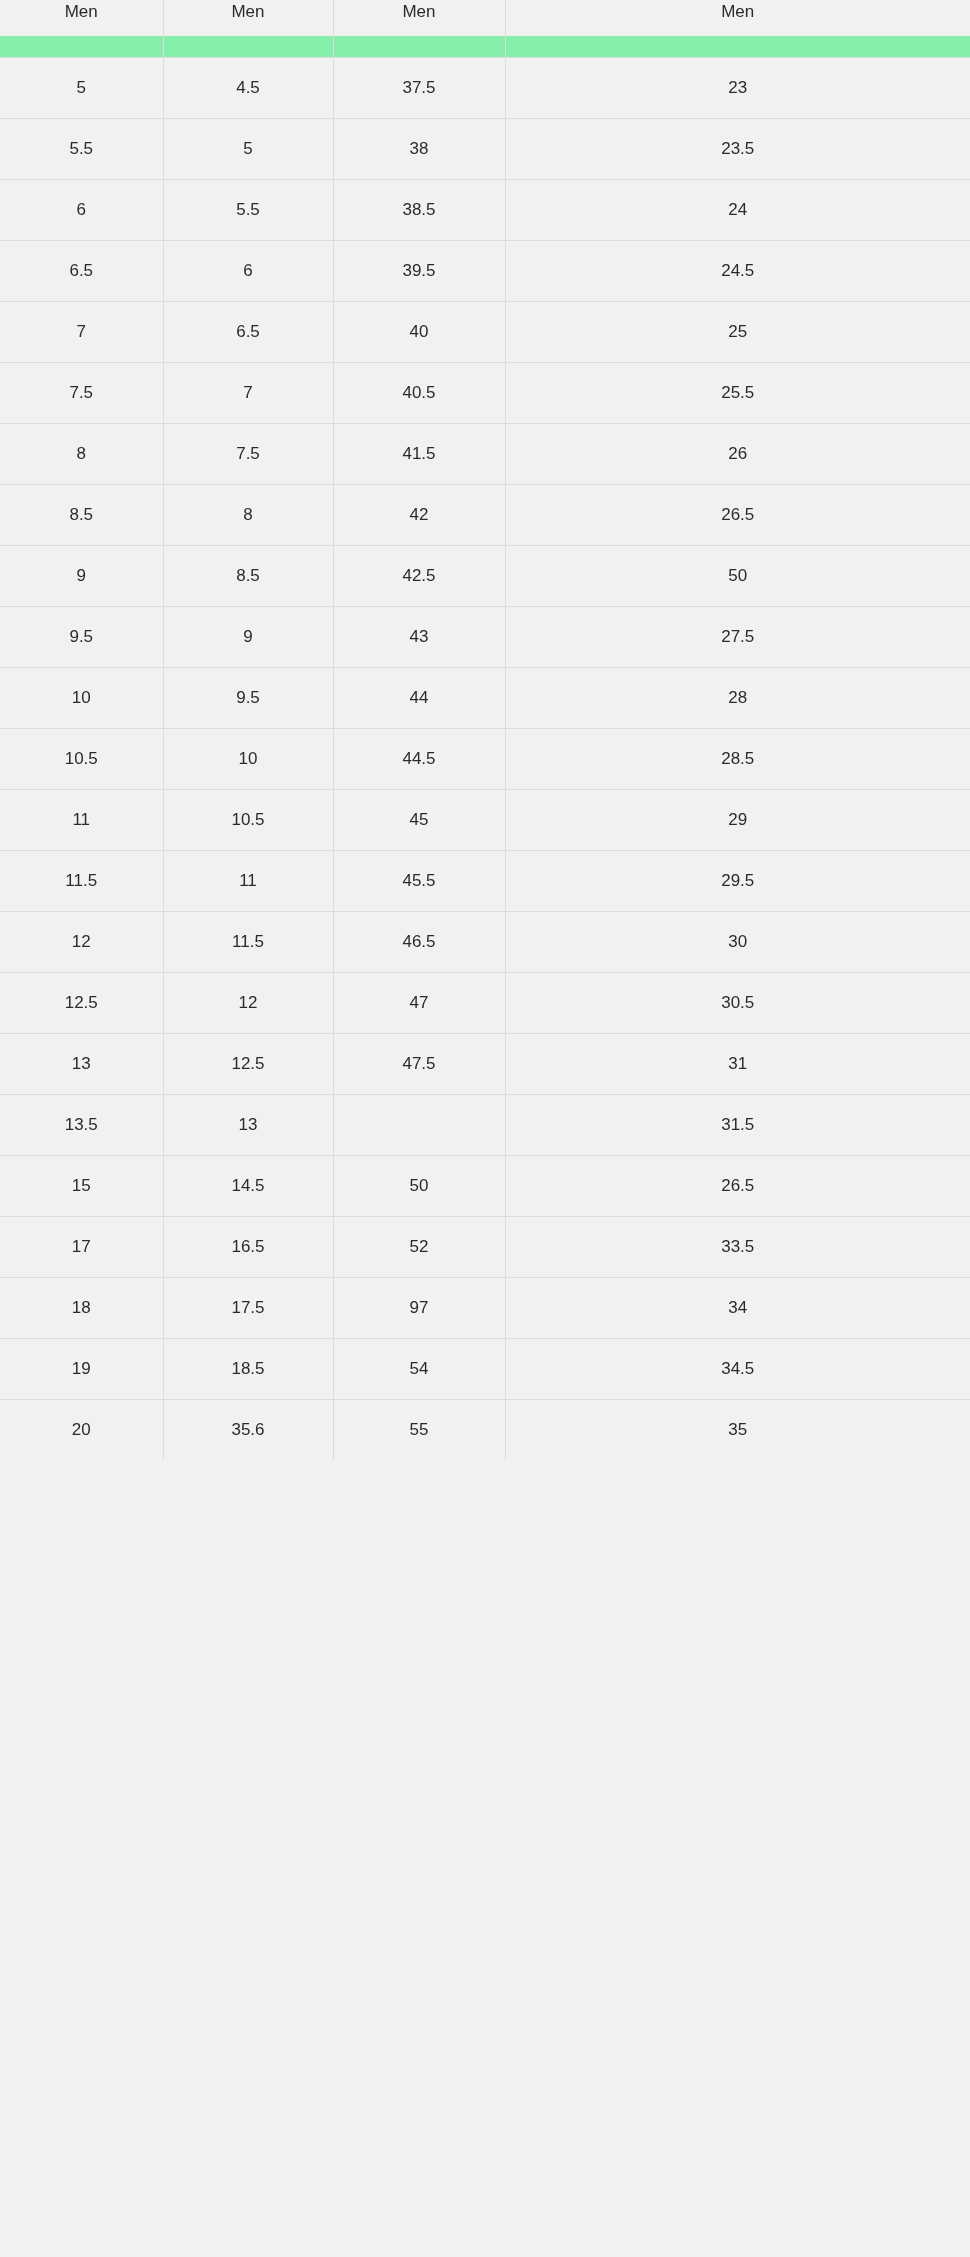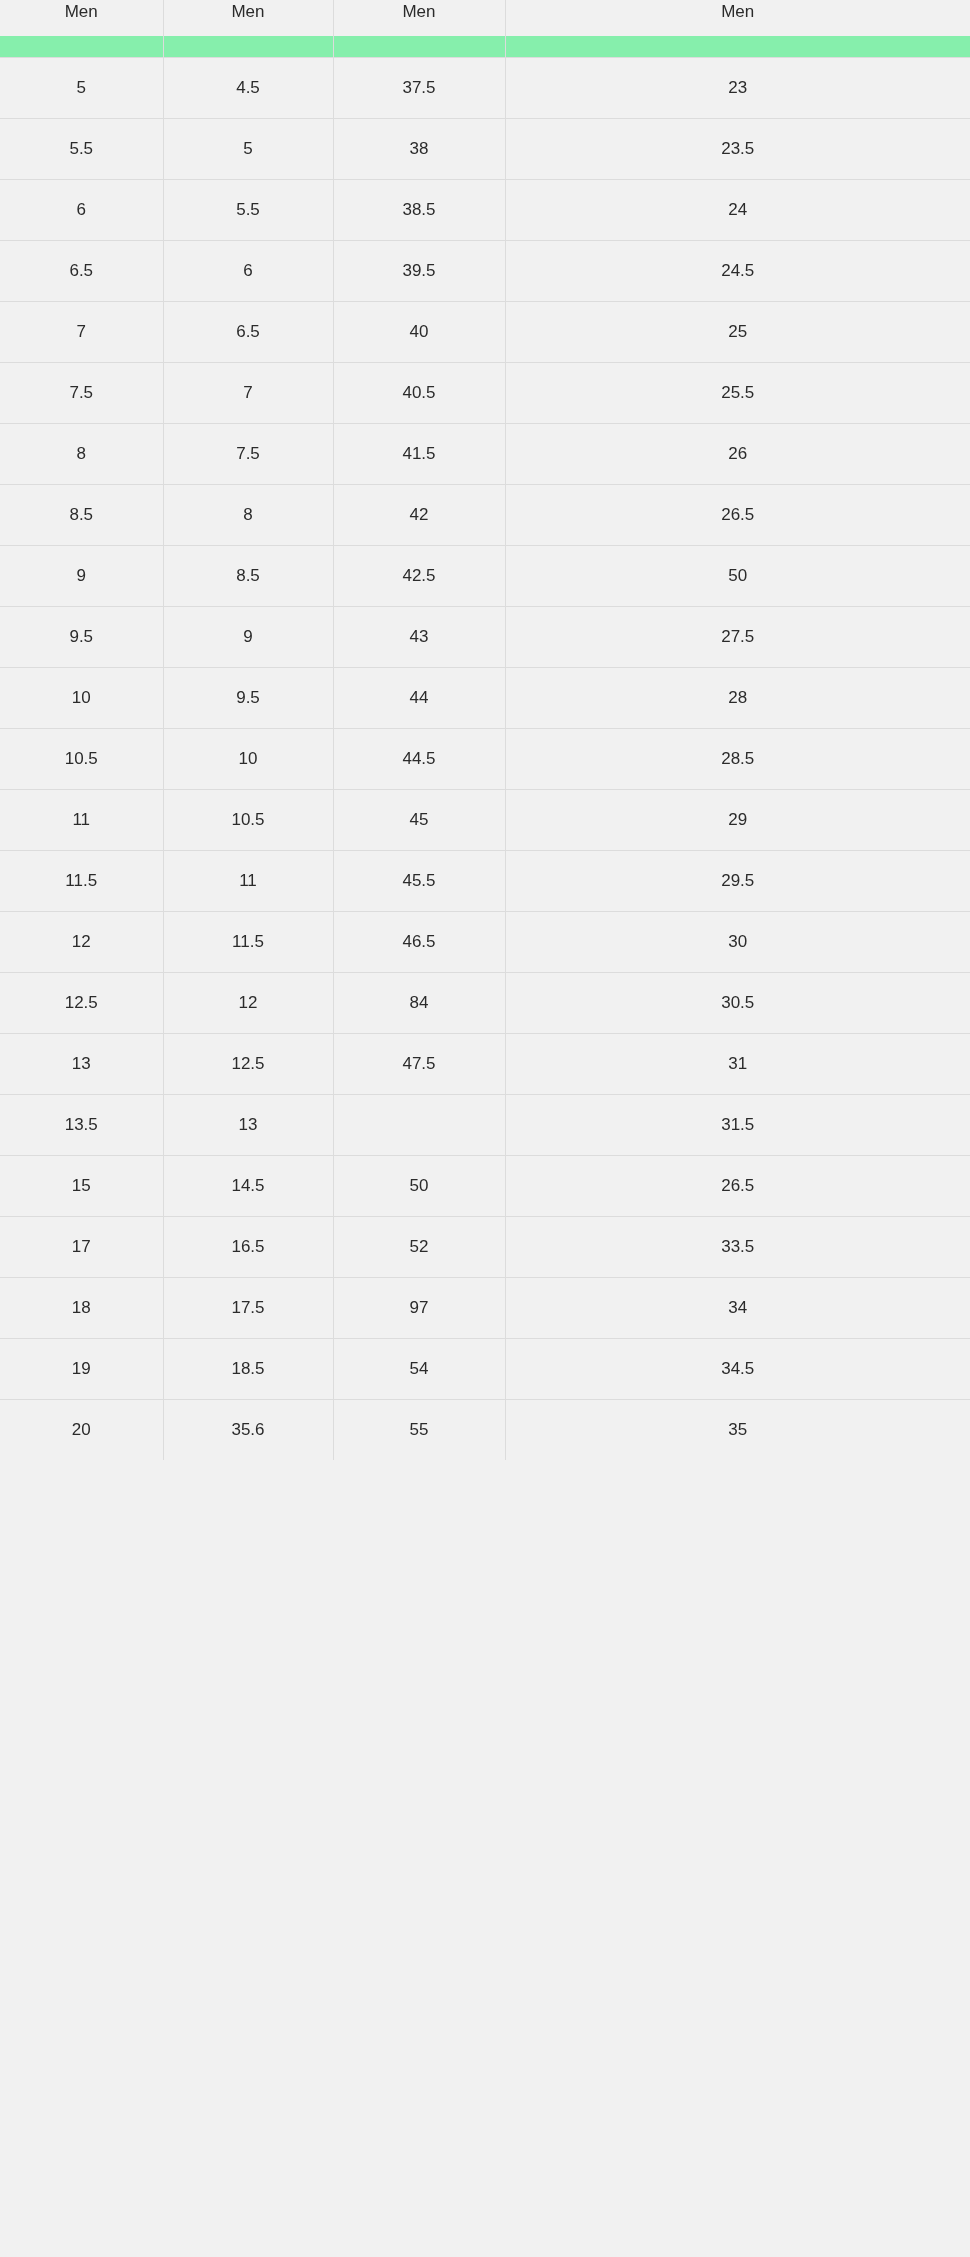--- a/index.html
+++ b/index.html
@@ -186,21 +186,21 @@
       </tr>
       <tr class="data-row">
         <td class="data-cell">12</td>
         <td class="data-cell">11.5</td>
         <td class="data-cell">46.5</td>
         <td class="data-cell">30</td>
       </tr>
       <tr class="data-row">
         <td class="data-cell">12.5</td>
         <td class="data-cell">12</td>
-        <td class="data-cell">84</td>
+        <td class="data-cell">47</td>
         <td class="data-cell">30.5</td>
       </tr>
       <tr class="data-row">
         <td class="data-cell">13</td>
         <td class="data-cell">12.5</td>
         <td class="data-cell">47.5</td>
         <td class="data-cell">31</td>
       </tr>
       <tr class="data-row">
         <td class="data-cell">13.5</td>

